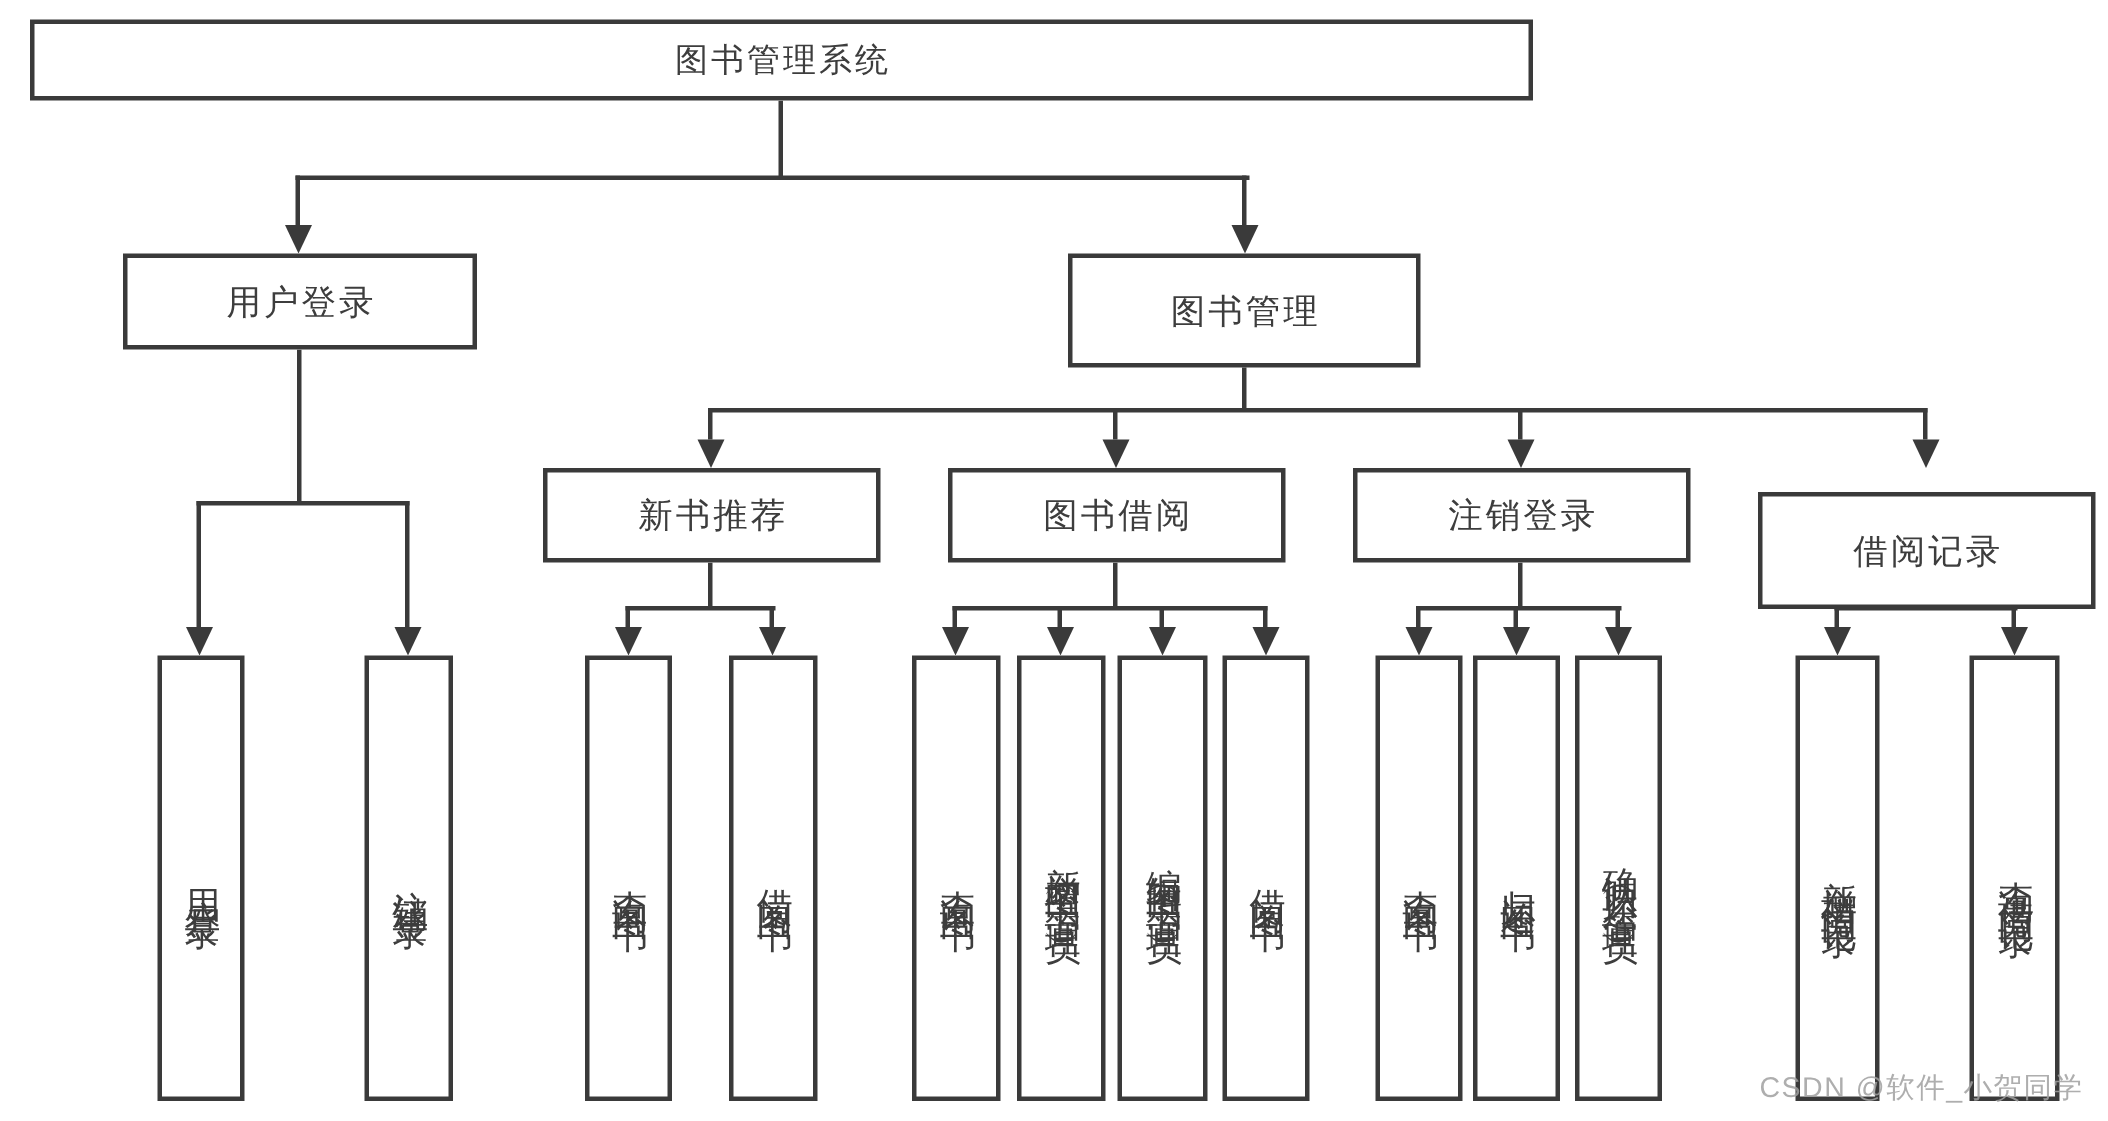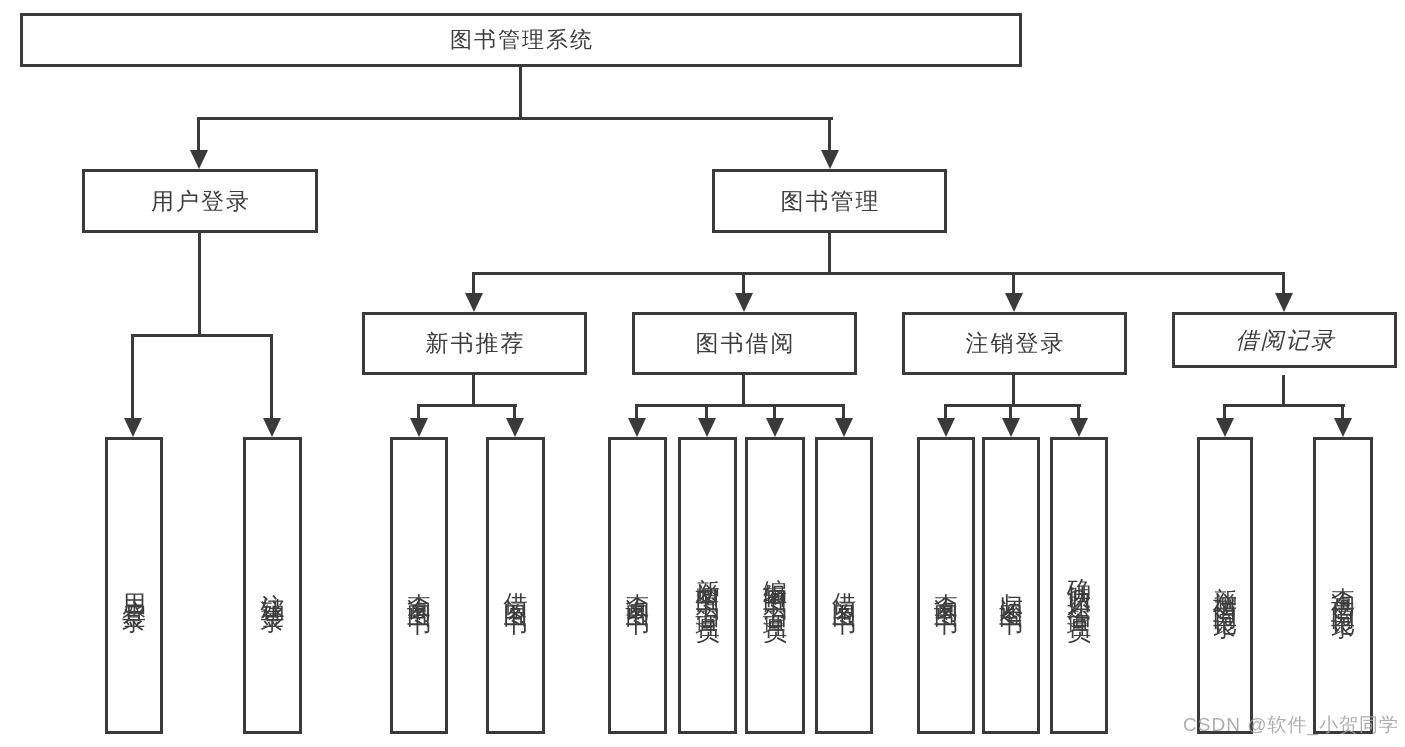--- a/index.html
+++ b/index.html
@@ -37,21 +37,21 @@
   .root-box{font-size:22px;}
   .v{
     writing-mode:vertical-rl;
     text-orientation:mixed;
     font-size:24px;
     letter-spacing:6px;
     line-height:1;
   }
   .watermark{
     position:absolute;
-    right:6px;bottom:9px;
+    right:16px;bottom:9px;
     font-size:19px;
     color:var(--wm);
     opacity:.85;
     letter-spacing:1px;
     z-index:5;
     white-space:nowrap;
   }
 </style>
 </head>
 <body>
@@ -113,26 +113,26 @@
   <i class="ln" style="left:1282px;top:375px;width:3px;height:30px;"></i>
   <i class="ln" style="left:1223px;top:404px;width:122px;height:3px;"></i>
   <i class="ln" style="left:1223px;top:404px;width:3px;height:14px;"></i>
   <i class="ln" style="left:1341px;top:404px;width:3px;height:14px;"></i>
   <i class="ar" style="left:1216px;top:418px;"></i>
   <i class="ar" style="left:1334px;top:418px;"></i>
 
   <div class="box h root-box" style="left:20px;top:13px;width:1002px;height:54px;">图书管理系统</div>
 
   <div class="box h" style="left:82px;top:169px;width:236px;height:64px;">用户登录</div>
-  <div class="box h" style="left:712px;top:169px;width:235px;height:64px;">图书管理</div>
+  <div class="box h" style="left:712px;top:169px;width:235px;height:76px;">图书管理</div>
 
   <div class="box h" style="left:632px;top:312px;width:225px;height:63px;">图书借阅</div>
   <div class="box h" style="left:362px;top:312px;width:225px;height:63px;">新书推荐</div>
   <div class="box h" style="left:902px;top:312px;width:225px;height:63px;">注销登录</div>
-  <div class="box h" style="left:1172px;top:312px;width:225px;height:56px;font-style:italic;">借阅记录</div>
+  <div class="box h" style="left:1172px;top:328px;width:225px;height:78px;">借阅记录</div>
 
   <div class="box v" style="left:105px;top:437px;width:58px;height:297px;">用户登录</div>
   <div class="box v" style="left:243px;top:437px;width:59px;height:297px;">注销登录</div>
 
   <div class="box v" style="left:390px;top:437px;width:58px;height:297px;">查询图书</div>
   <div class="box v" style="left:486px;top:437px;width:59px;height:297px;">借阅图书</div>
 
   <div class="box v" style="left:608px;top:437px;width:59px;height:297px;">查询图书</div>
   <div class="box v" style="left:678px;top:437px;width:59px;height:297px;">新增图书（管理员）</div>
   <div class="box v" style="left:745px;top:437px;width:60px;height:297px;">编辑图书（管理员）</div>

